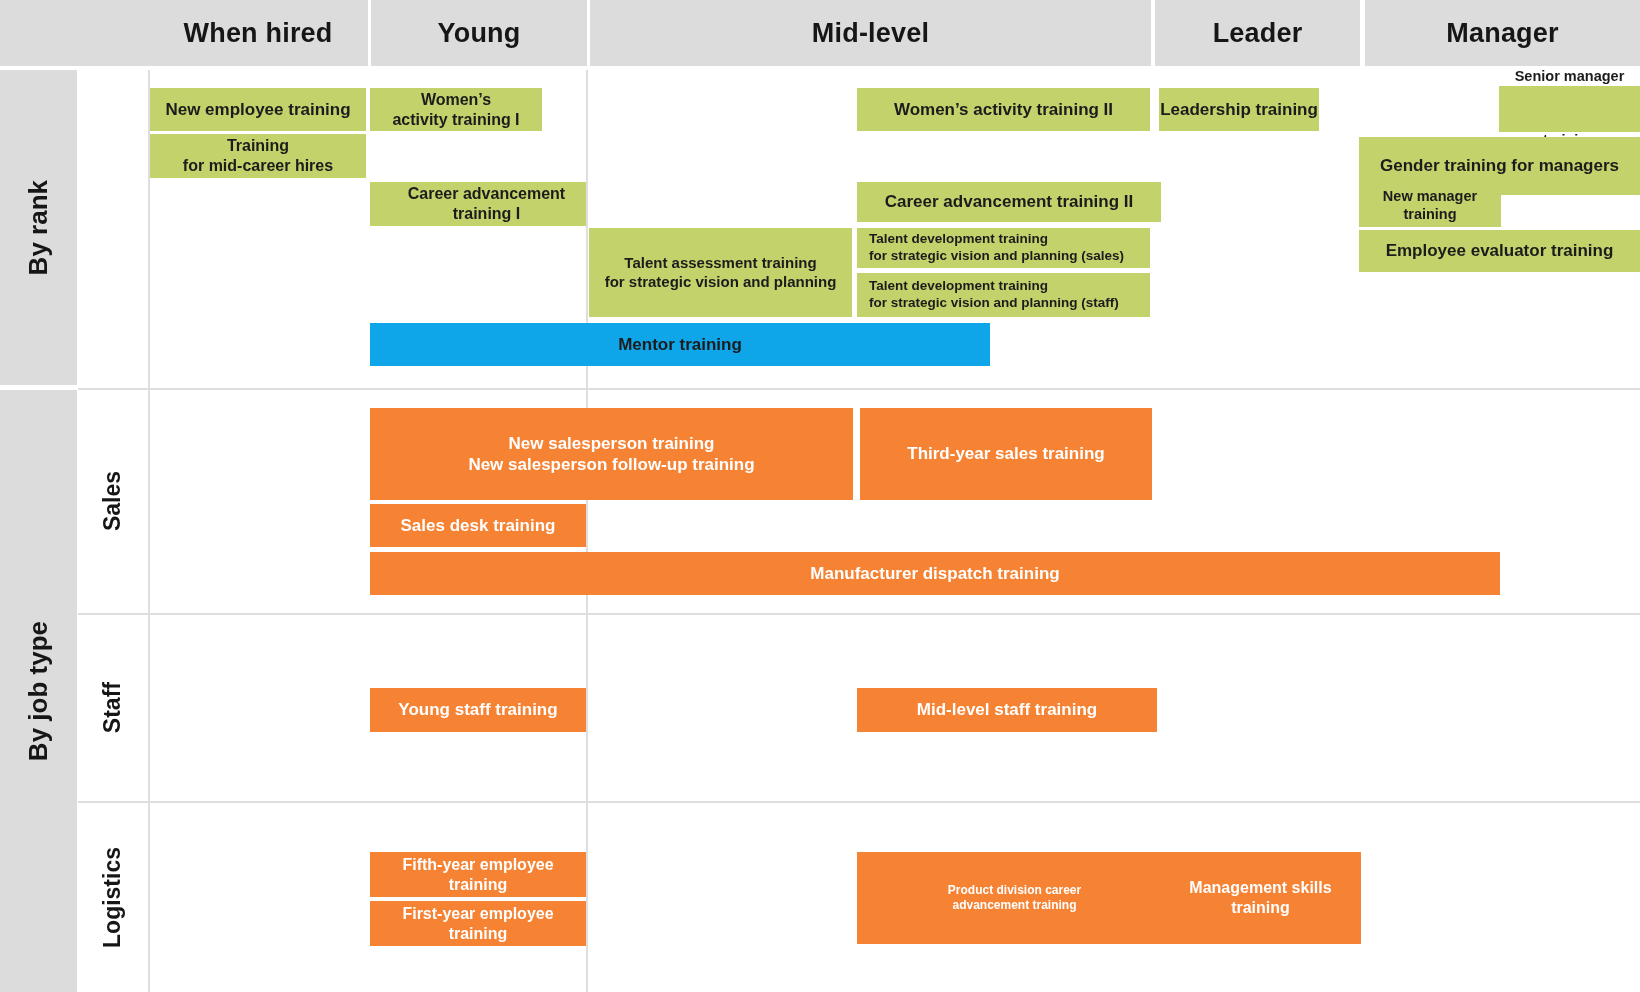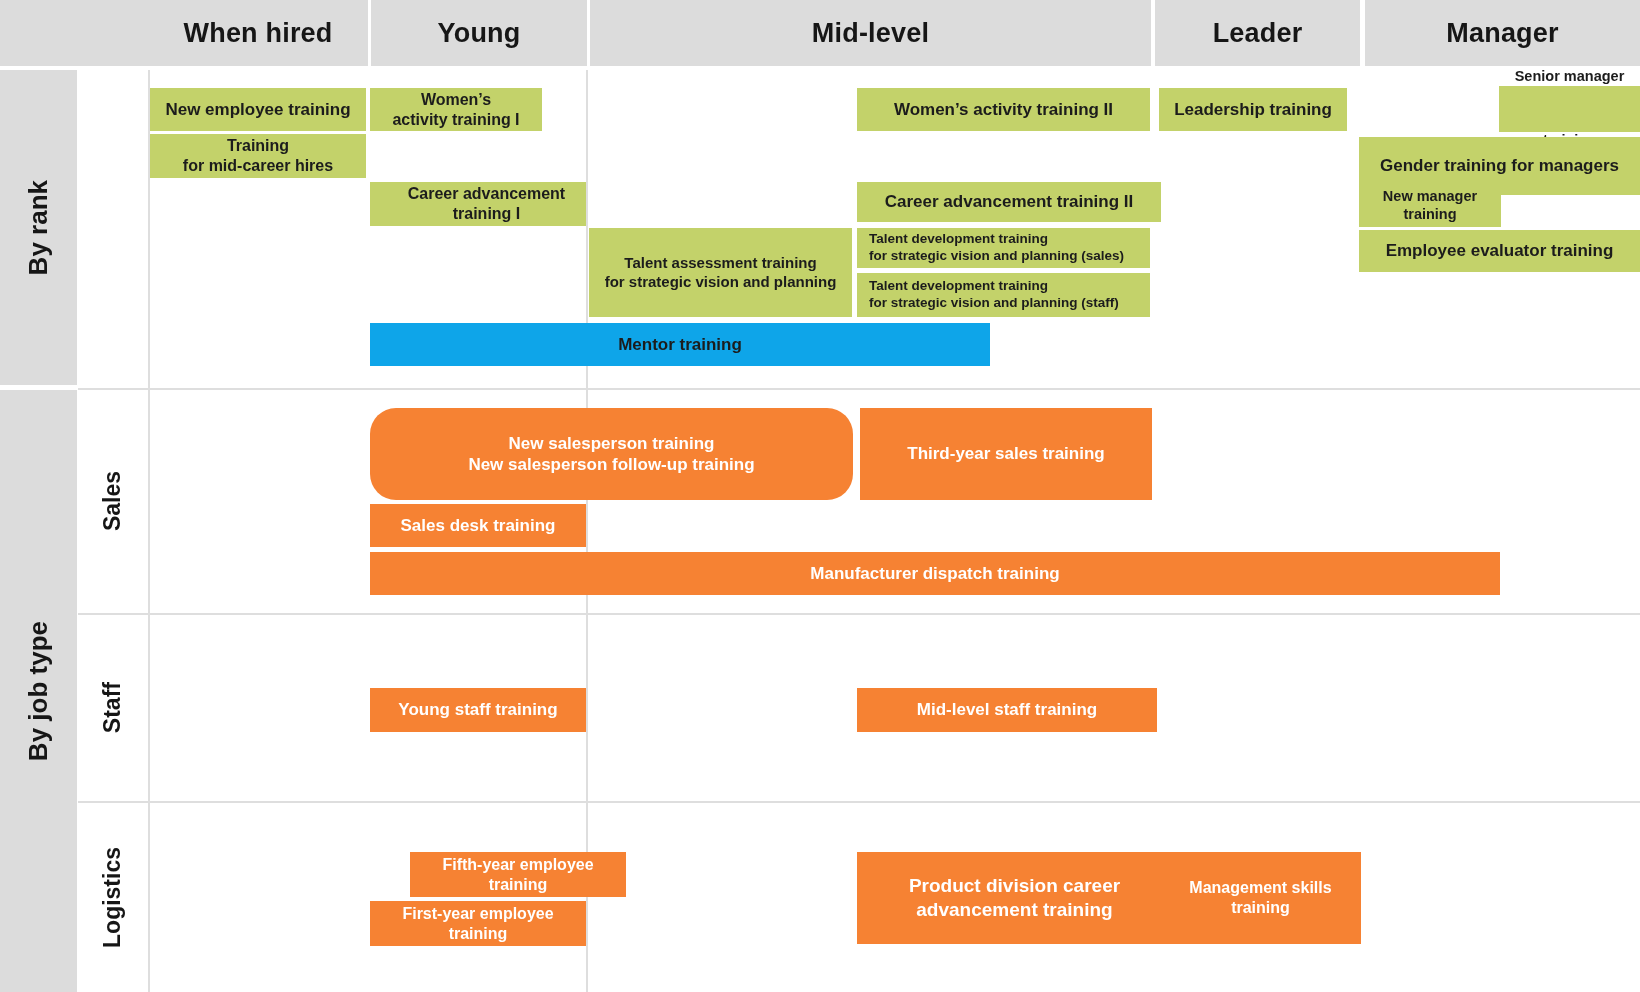--- a/index.html
+++ b/index.html
@@ -79,21 +79,21 @@
       <div class="bar rank" style="left: 150px; top: 88px; width: 216px; height: 43px; font-size: 17px; background: rgb(195, 210, 106);">
         <div class="bar-line">New employee training</div>
       </div>
       <div class="bar rank" style="left: 370px; top: 88px; width: 172px; height: 43px; font-size: 16px; background: rgb(195, 210, 106);">
         <div class="bar-line">Women’s</div>
         <div class="bar-line">activity training I</div>
       </div>
       <div class="bar rank" style="left: 857px; top: 88px; width: 293px; height: 43px; font-size: 17px; background: rgb(195, 210, 106);">
         <div class="bar-line">Women’s activity training II</div>
       </div>
-      <div class="bar rank" style="left: 1159px; top: 88px; width: 188px; height: 43px; font-size: 17px; background: rgb(195, 210, 106);">
+      <div class="bar rank" style="left: 1159px; top: 88px; width: 160px; height: 43px; font-size: 17px; background: rgb(195, 210, 106);">
         <div class="bar-line">Leadership training</div>
       </div>
       <div class="bar rank" style="left: 1499px; top: 86px; width: 141px; height: 46px; font-size: 14.5px; background: rgb(195, 210, 106); gap: 46px;">
         <div class="bar-line">Senior manager</div>
         <div class="bar-line">training</div>
       </div>
       <div class="bar rank" style="left: 150px; top: 134px; width: 216px; height: 44px; font-size: 16px; background: rgb(195, 210, 106);">
         <div class="bar-line">Training</div>
         <div class="bar-line">for mid-career hires</div>
       </div>
@@ -122,48 +122,48 @@
       <div class="bar rank left" style="left: 857px; top: 273px; width: 293px; height: 44px; font-size: 13.5px; background: rgb(195, 210, 106);">
         <div class="bar-line">Talent development training</div>
         <div class="bar-line">for strategic vision and planning (staff)</div>
       </div>
       <div class="bar rank" style="left: 1359px; top: 230px; width: 281px; height: 42px; font-size: 17px; background: rgb(195, 210, 106);">
         <div class="bar-line">Employee evaluator training</div>
       </div>
       <div class="bar rank" style="left: 370px; top: 323px; width: 620px; height: 43px; font-size: 17px; background: #0ea5e9;">
         <div class="bar-line">Mentor training</div>
       </div>
-      <div class="bar job" style="left: 370px; top: 408px; width: 483px; height: 92px; font-size: 17px; background: rgb(246, 130, 51); border-radius: 26px;">
+      <div class="bar job" style="left: 370px; top: 408px; width: 483px; height: 92px; font-size: 17px; background: rgb(246, 130, 51);">
         <div class="bar-line">New salesperson training</div>
         <div class="bar-line">New salesperson follow-up training</div>
       </div>
       <div class="bar job" style="left: 860px; top: 408px; width: 292px; height: 92px; font-size: 17px; background: rgb(246, 130, 51);">
         <div class="bar-line">Third-year sales training</div>
       </div>
       <div class="bar job" style="left: 370px; top: 504px; width: 216px; height: 43px; font-size: 17px; background: rgb(246, 130, 51);">
         <div class="bar-line">Sales desk training</div>
       </div>
       <div class="bar job" style="left: 370px; top: 552px; width: 1130px; height: 43px; font-size: 17px; background: rgb(246, 130, 51);">
         <div class="bar-line">Manufacturer dispatch training</div>
       </div>
       <div class="bar job" style="left: 370px; top: 688px; width: 216px; height: 44px; font-size: 17px; background: rgb(246, 130, 51);">
         <div class="bar-line">Young staff training</div>
       </div>
       <div class="bar job" style="left: 857px; top: 688px; width: 300px; height: 44px; font-size: 17px; background: rgb(246, 130, 51);">
         <div class="bar-line">Mid-level staff training</div>
       </div>
-      <div class="bar job" style="left: 370px; top: 852px; width: 216px; height: 45px; font-size: 16px; background: rgb(246, 130, 51); margin-left: 40px;">
+      <div class="bar job" style="left: 370px; top: 852px; width: 216px; height: 45px; font-size: 16px; background: rgb(246, 130, 51);">
         <div class="bar-line">Fifth-year employee</div>
         <div class="bar-line">training</div>
       </div>
       <div class="bar job" style="left: 370px; top: 901px; width: 216px; height: 45px; font-size: 16px; background: rgb(246, 130, 51);">
         <div class="bar-line">First-year employee</div>
         <div class="bar-line">training</div>
       </div>
-      <div class="bar job" style="left: 857px; top: 852px; width: 315px; height: 92px; font-size: 19px; background: rgb(246, 130, 51);">
+      <div class="bar job" style="left: 857px; top: 852px; width: 315px; height: 92px; font-size: 12px; background: rgb(246, 130, 51);">
         <div class="bar-line">Product division career</div>
         <div class="bar-line">advancement training</div>
       </div>
       <div class="bar job" style="left: 1160px; top: 852px; width: 201px; height: 92px; font-size: 16px; background: rgb(246, 130, 51);">
         <div class="bar-line">Management skills</div>
         <div class="bar-line">training</div>
       </div>
     </div>
 </div>
 

